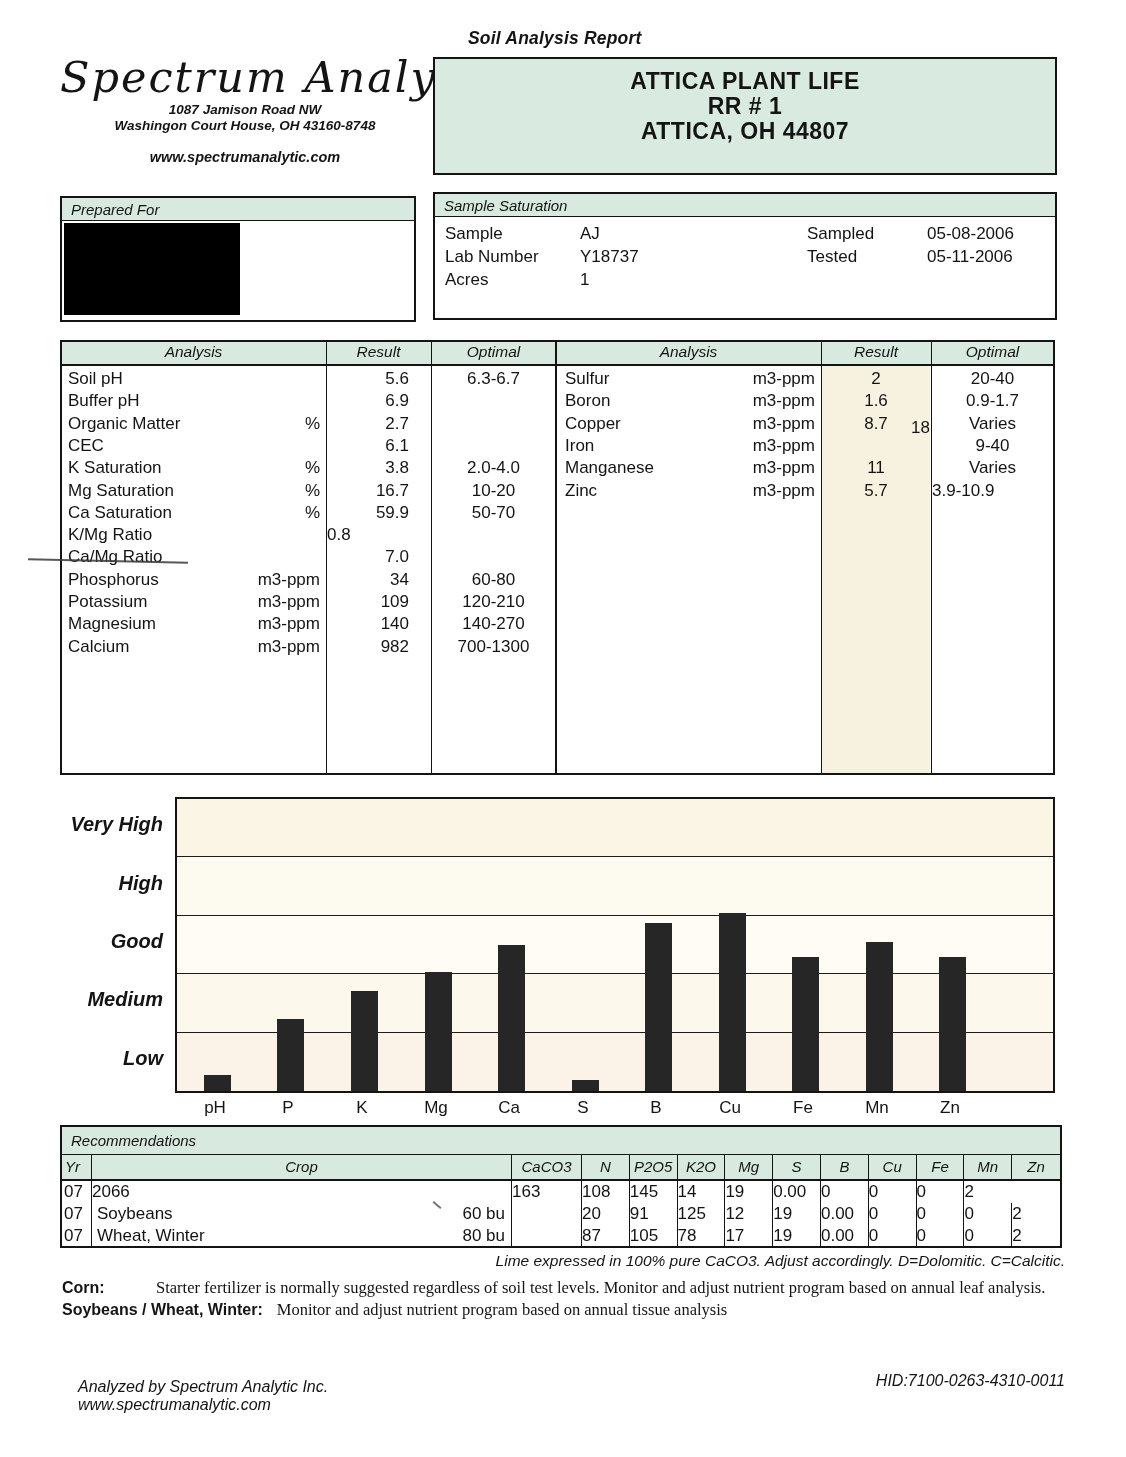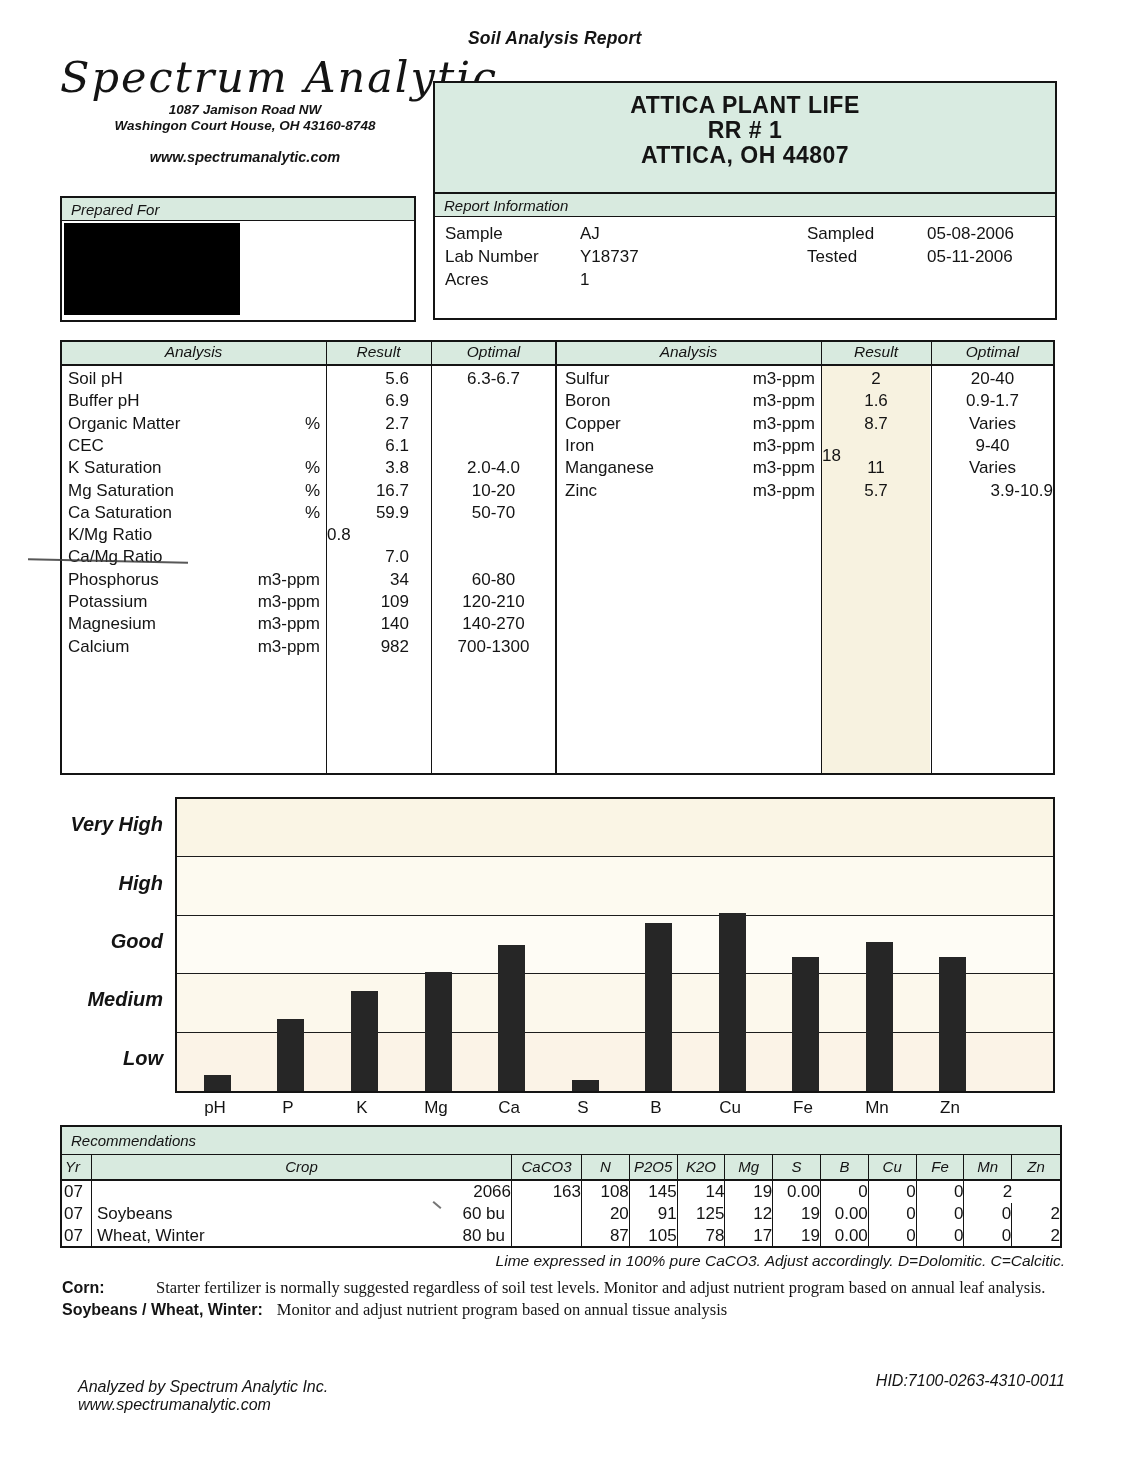--- a/index.html
+++ b/index.html
@@ -18,21 +18,21 @@
   }
   .report-title {
     font-weight:bold; font-style:italic; font-size:17.5px; letter-spacing:0.2px;
   }
   .logo-script {
     font-family:"DejaVu Serif", serif; font-style:italic; font-size:43px;
     letter-spacing:2px; white-space:nowrap;
   }
   .logo-addr { font-weight:bold; font-style:italic; font-size:13.5px; line-height:16px; text-align:center; }
   .logo-web  { font-weight:bold; font-style:italic; font-size:14.5px; text-align:center; }
-  .recipient-box { background:#d9ebe1; text-align:center; font-weight:bold; font-size:23px; line-height:25px; letter-spacing:0.5px;margin-top:24px; }
+  .recipient-box { background:#d9ebe1; text-align:center; font-weight:bold; font-size:23px; line-height:25px; letter-spacing:0.5px; }
   .redaction { position:absolute; background:#000; }
   .fieldrow { position:absolute; font-size:17px; white-space:nowrap; }
   
   .an-header { position:absolute; top:0; left:0; right:0; height:24px; background:#d8eadf;
                border-bottom:2px solid #141414; box-sizing:border-box; }
   .an-header div { position:absolute; top:1px; font-style:italic; font-size:15.5px; text-align:center; }
   .vline { position:absolute; top:0; bottom:0; background:#141414; }
   .an-row { position:absolute; height:22.3px; font-size:17px; line-height:22px; white-space:nowrap; }
   .cream { background:#f7f2e0; }
   
@@ -40,21 +40,21 @@
   .band { position:relative; width:100%; box-sizing:border-box; }
   .band-label { position:absolute; right:14px; text-align:right; font-weight:bold; font-style:italic; font-size:20px; }
   .bar { position:absolute; bottom:0; background:#262626; }
   .xlab { position:absolute; text-align:center; font-size:17px; }
   
   .rec-grid { position:absolute; display:grid; box-sizing:border-box; }
   .rec-cell { border-right:1px solid #141414; box-sizing:border-box; overflow:hidden; white-space:nowrap; }
   .rec-cell:last-child { border-right:none; }
   .rec-head { background:#d8eadf; font-style:italic; font-size:15px; line-height:24px; text-align:center;
               border-bottom:2px solid #141414; }
-  .rec-data { font-size:17px; line-height:22px; text-align:right; }
+  .rec-data { font-size:17px; line-height:22px; text-align:left; }
   .note-italic { font-style:italic; font-size:15.5px; }
   .crop-note-label { font-weight:bold; font-size:16px; font-family:"Liberation Sans", sans-serif; }
   .crop-note-text { font-family:"Liberation Serif", serif; font-size:16.5px; }
   .footer-line { font-style:italic; font-size:16px; line-height:18px;margin-left:16px; }
   .pen { position:absolute; background:#3a3a3a; }
 </style>
 </head>
 <body>
 
 <div class="page">
@@ -73,21 +73,21 @@
     <div>RR # 1</div>
     <div>ATTICA, OH  44807</div>
   </div>
 
   <div class="box" style="left:60px; top:196px; width:356px; height:126px;">
     <div class="strip">Prepared For</div>
     <div class="redaction" style="left:2px; top:25px; width:176px; height:92px;"></div>
   </div>
 
   <div class="box" style="left:433px; top:192px; width:624px; height:128px;">
-    <div class="strip">Report Information</div>
+    <div class="strip">Sample Saturation</div>
     <div id="sample-fields">
         <div class="fieldrow" style="left:10px; top:30px;">Sample</div>
         <div class="fieldrow" style="left:145px; top:30px;">AJ</div>
         <div class="fieldrow" style="left:10px; top:53px;">Lab Number</div>
         <div class="fieldrow" style="left:145px; top:53px;">Y18737</div>
         <div class="fieldrow" style="left:10px; top:76px;">Acres</div>
         <div class="fieldrow" style="left:145px; top:76px;">1</div>
       </div>
     <div id="sample-dates">
         <div class="fieldrow" style="left:372px; top:30px;">Sampled</div>
@@ -176,30 +176,30 @@
         <div class="an-row" style="left:503px; top:48.3px; width:170px;">Boron</div>
         <div class="an-row" style="left:673px; top:48.3px; width:80px; text-align:right;">m3-ppm</div>
         <div class="an-row" style="left:760px; top:48.3px; width:108px; text-align:center;">1.6</div>
         <div class="an-row" style="left:870px; top:48.3px; width:121px; text-align:center;">0.9-1.7</div>
         <div class="an-row" style="left:503px; top:70.6px; width:170px;">Copper</div>
         <div class="an-row" style="left:673px; top:70.6px; width:80px; text-align:right;">m3-ppm</div>
         <div class="an-row" style="left:760px; top:70.6px; width:108px; text-align:center;">8.7</div>
         <div class="an-row" style="left:870px; top:70.6px; width:121px; text-align:center;">Varies</div>
         <div class="an-row" style="left:503px; top:92.9px; width:170px;">Iron</div>
         <div class="an-row" style="left:673px; top:92.9px; width:80px; text-align:right;">m3-ppm</div>
-        <div class="an-row" style="left:760px; top:103px; width:108px; text-align:left;">18</div>
+        <div class="an-row" style="left:760px; top:75px; width:108px; text-align:right;">18</div>
         <div class="an-row" style="left:870px; top:92.9px; width:121px; text-align:center;">9-40</div>
         <div class="an-row" style="left:503px; top:115.2px; width:170px;">Manganese</div>
         <div class="an-row" style="left:673px; top:115.2px; width:80px; text-align:right;">m3-ppm</div>
         <div class="an-row" style="left:760px; top:115.2px; width:108px; text-align:center;">11</div>
         <div class="an-row" style="left:870px; top:115.2px; width:121px; text-align:center;">Varies</div>
         <div class="an-row" style="left:503px; top:137.5px; width:170px;">Zinc</div>
         <div class="an-row" style="left:673px; top:137.5px; width:80px; text-align:right;">m3-ppm</div>
         <div class="an-row" style="left:760px; top:137.5px; width:108px; text-align:center;">5.7</div>
-        <div class="an-row" style="left:870px; top:137.5px; width:121px; text-align:right;">3.9-10.9</div>
+        <div class="an-row" style="left:870px; top:137.5px; width:121px; text-align:left;">3.9-10.9</div>
       </div>
   </div>
 
   <div id="band-labels">
       <div class="abs band-label" style="left:0px; width:163px; top:813.2px;">Very High</div>
       <div class="abs band-label" style="left:0px; width:163px; top:871.6px;">High</div>
       <div class="abs band-label" style="left:0px; width:163px; top:930px;">Good</div>
       <div class="abs band-label" style="left:0px; width:163px; top:988.4000000000001px;">Medium</div>
       <div class="abs band-label" style="left:0px; width:163px; top:1046.8px;">Low</div>
     </div>

